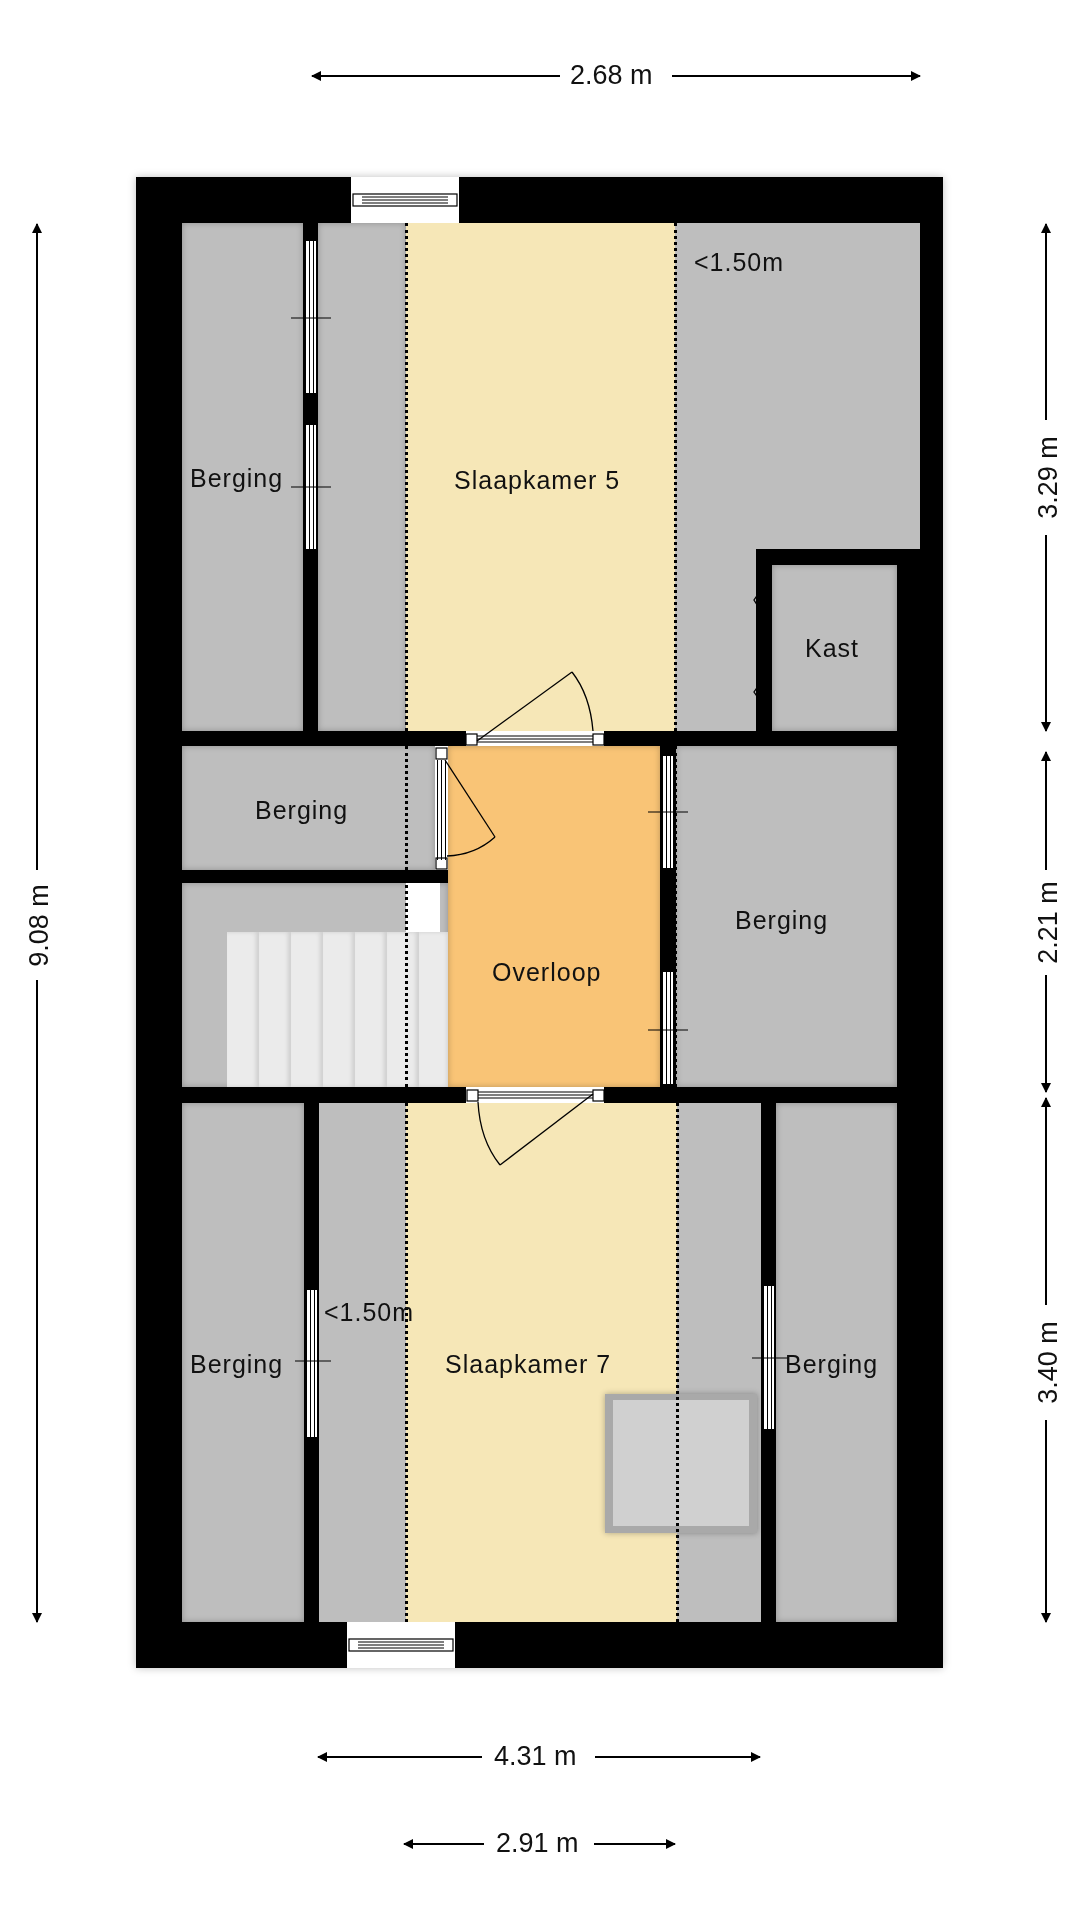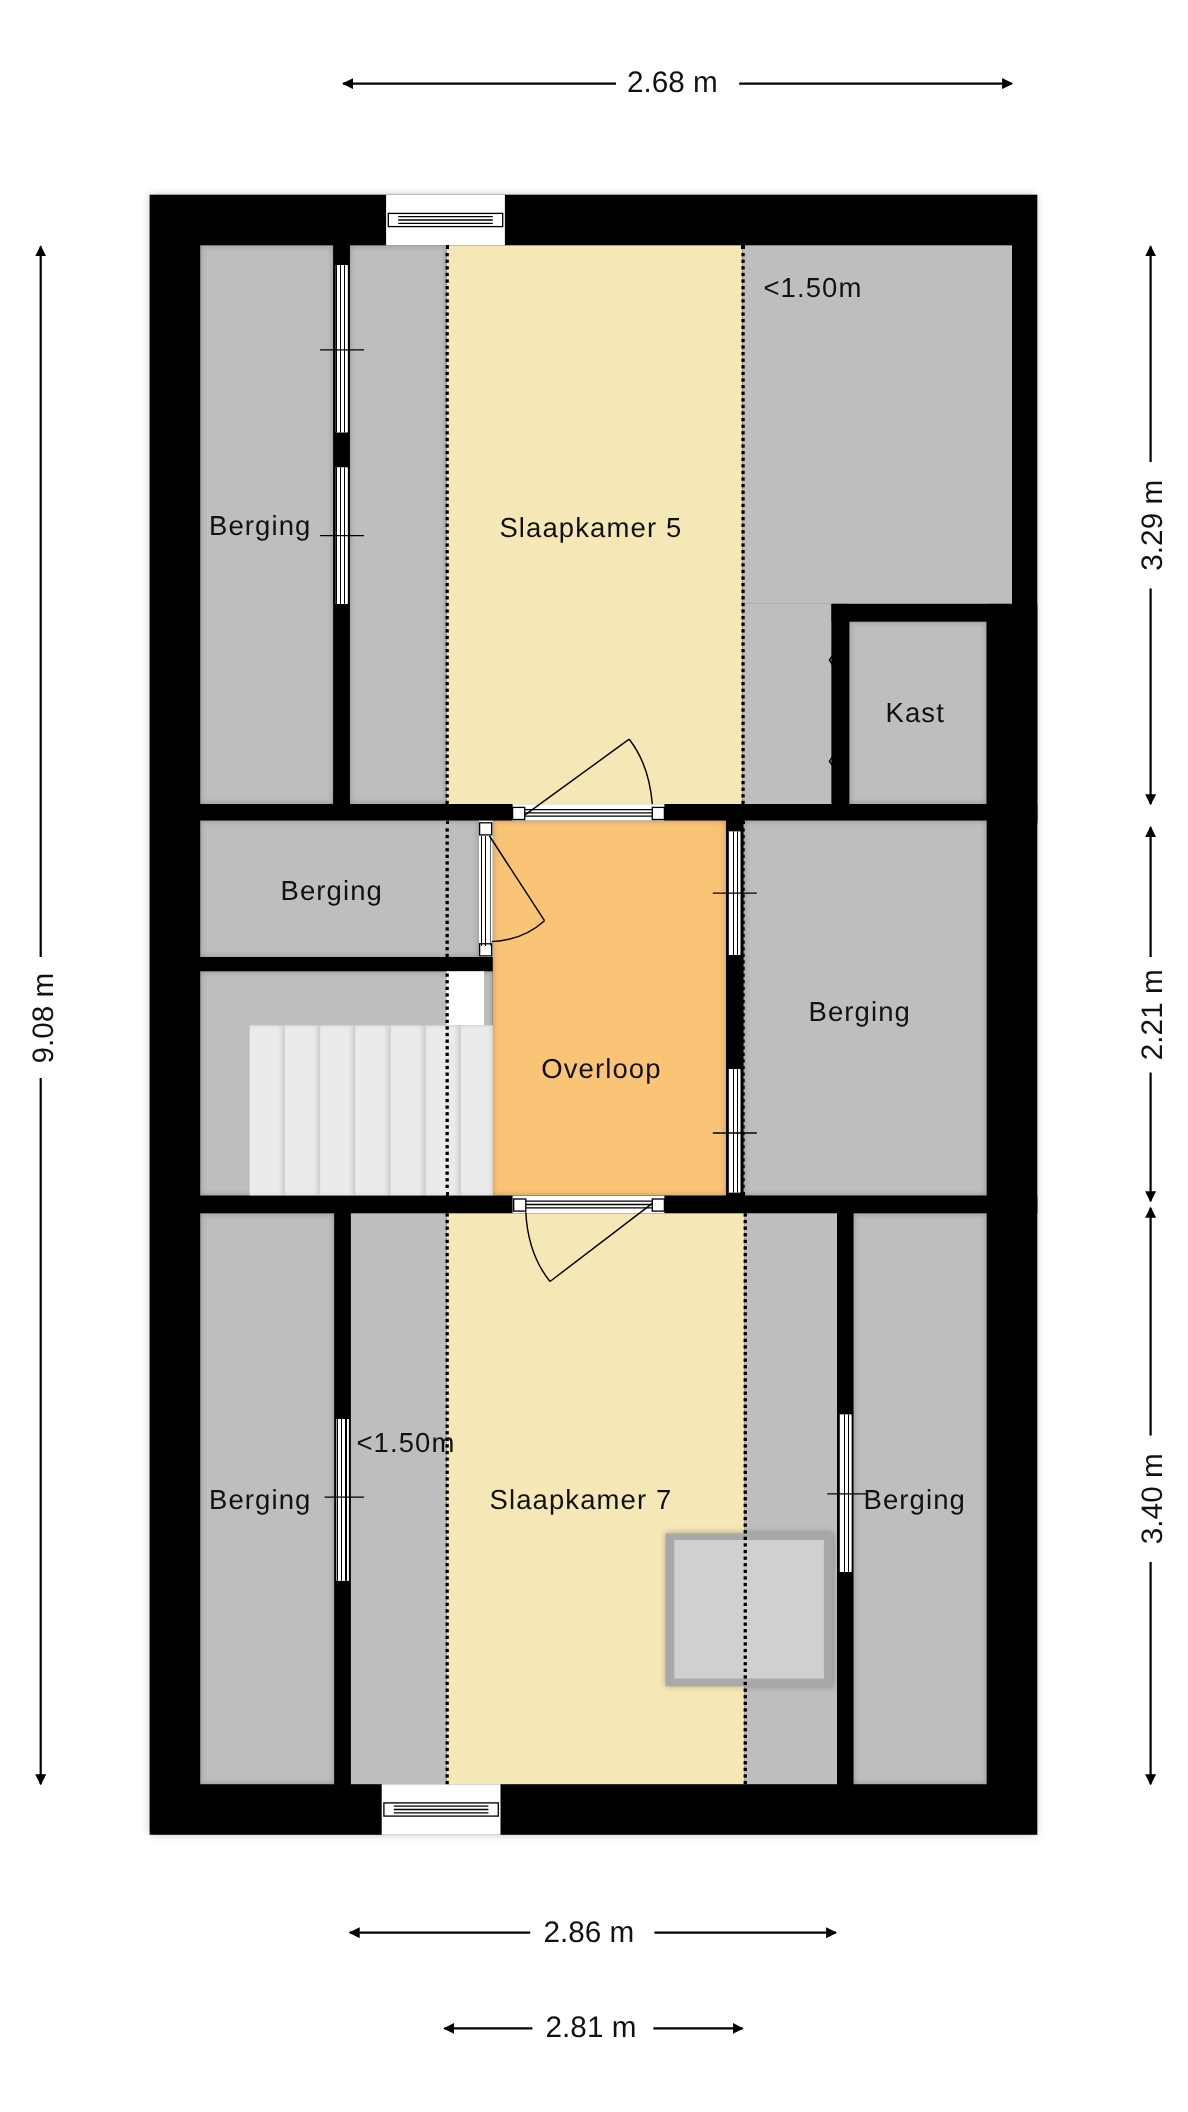--- a/index.html
+++ b/index.html
@@ -170,14 +170,14 @@
 <div class="label" style="left:324px;top:1300px;">&lt;1.50m</div>
 <div class="label" style="left:190px;top:1352px;">Berging</div>
 <div class="label" style="left:445px;top:1352px;">Slaapkamer 7</div>
 <div class="label" style="left:785px;top:1352px;">Berging</div>
 
 <div class="dimtext" style="left:562px;top:62px;">2.68 m</div>
 <div class="dimtext v" style="left:-10px;top:912px;">9.08 m</div>
 <div class="dimtext v" style="left:999px;top:464px;">3.29 m</div>
 <div class="dimtext v" style="left:999px;top:909px;">2.21 m</div>
 <div class="dimtext v" style="left:999px;top:1349px;">3.40 m</div>
-<div class="dimtext" style="left:486px;top:1743px;">2.86 m</div>
-<div class="dimtext" style="left:488px;top:1830px;">2.81 m</div>
+<div class="dimtext" style="left:486px;top:1743px;">4.31 m</div>
+<div class="dimtext" style="left:488px;top:1830px;">2.91 m</div>
 
 </body></html>

